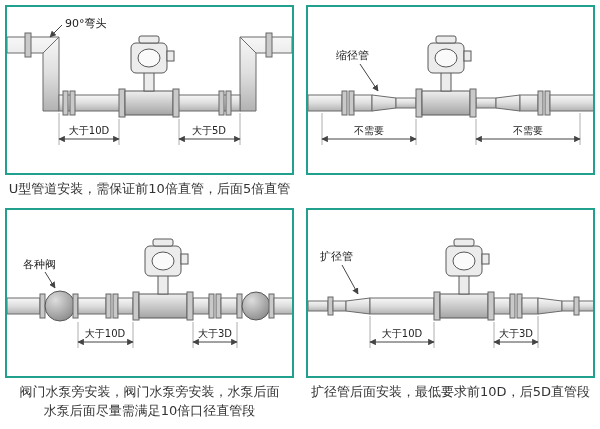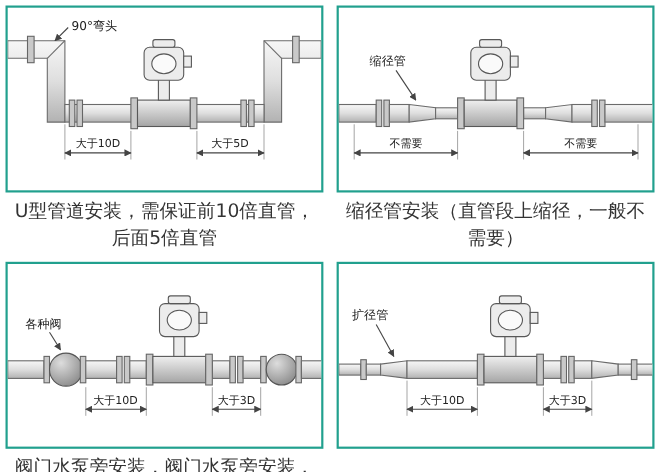--- a/index.html
+++ b/index.html
@@ -14,21 +14,21 @@
   .grid {
     display:grid; grid-template-columns:1fr 1fr;
     column-gap:12px; row-gap:8px;
   }
   .panel { display:flex; flex-direction:column; }
   .dbox {
     height:170px; border:2px solid var(--accent); background:#fff;
   }
   .dbox svg { width:100%; height:100%; display:block; }
   .caption {
-    text-align:center; font-size:17px; line-height:1.45;
+    text-align:center; font-size:13px; line-height:1.45;
     color:#333; padding:5px 2px 1px;
   }
   .caption span { display:block; }
 
   
   .pipe   { fill:url(#gPipe); stroke:#6b6b6b; stroke-width:1; }
   .flange { fill:#c9c9c9; stroke:#666; stroke-width:1; }
   .meterbody { fill:url(#gMeter); stroke:#585858; stroke-width:1; }
   .head   { fill:#ececec; stroke:#585858; stroke-width:1; }
   .face   { fill:#fafafa; stroke:#585858; stroke-width:1; }
@@ -156,23 +156,20 @@
             <line class="ext" x1="272" y1="106" x2="272" y2="138"></line>
             <line class="dim" x1="168" y1="132" x2="272" y2="132" marker-start="url(#arr)" marker-end="url(#arr)"></line>
             <text class="dimtext" x="220" y="127">不需要</text>
           </g>
           <g>
             <text class="callout" x="28" y="52">缩径管</text>
             <line class="cArrow" x1="52" y1="57" x2="70" y2="84" marker-end="url(#arr)"></line>
           </g>
         </svg>
       </div>
-      <p class="caption">
-        <span>缩径管安装（直管段上缩径，一般不需要）</span>
-      </p>
     </section>
 
     <section class="panel">
       <div class="dbox">
         <svg viewBox="0 0 285 166">
           <g>
             <rect class="pipe" x="0" y="88" width="33" height="16"></rect>
             <rect class="flange" x="33" y="84" width="5" height="24"></rect>
             <circle class="ball" cx="53" cy="96" r="15"></circle>
             <rect class="flange" x="66" y="84" width="5" height="24"></rect>
@@ -212,20 +209,21 @@
             <text class="dimtext" x="208" y="127">大于3D</text>
           </g>
           <g>
             <text class="callout" x="16" y="58">各种阀</text>
             <line class="cArrow" x1="38" y1="62" x2="48" y2="78" marker-end="url(#arr)"></line>
           </g>
         </svg>
       </div>
       <p class="caption">
         <span>阀门水泵旁安装，阀门水泵旁安装，水泵后面</span>
+        <span>水泵后面尽量需满足10倍口径直管段</span>
       </p>
     </section>
 
     <section class="panel">
       <div class="dbox">
         <svg viewBox="0 0 285 166">
           <g>
             <rect class="pipe" x="0" y="91" width="20" height="10"></rect>
             <rect class="flange" x="20" y="87" width="5" height="18"></rect>
             <rect class="pipe" x="25" y="91" width="13" height="10"></rect>
@@ -260,16 +258,19 @@
             <line class="ext" x1="230" y1="106" x2="230" y2="138"></line>
             <line class="dim" x1="186" y1="132" x2="230" y2="132" marker-start="url(#arr)" marker-end="url(#arr)"></line>
             <text class="dimtext" x="208" y="127">大于3D</text>
           </g>
           <g>
             <text class="callout" x="12" y="50">扩径管</text>
             <line class="cArrow" x1="34" y1="55" x2="50" y2="84" marker-end="url(#arr)"></line>
           </g>
         </svg>
       </div>
+      <p class="caption">
+        <span>扩径管后面安装，最低要求前10D，后5D直管段</span>
+      </p>
     </section>
 
   </div>
 </div>
 
 </body></html>

